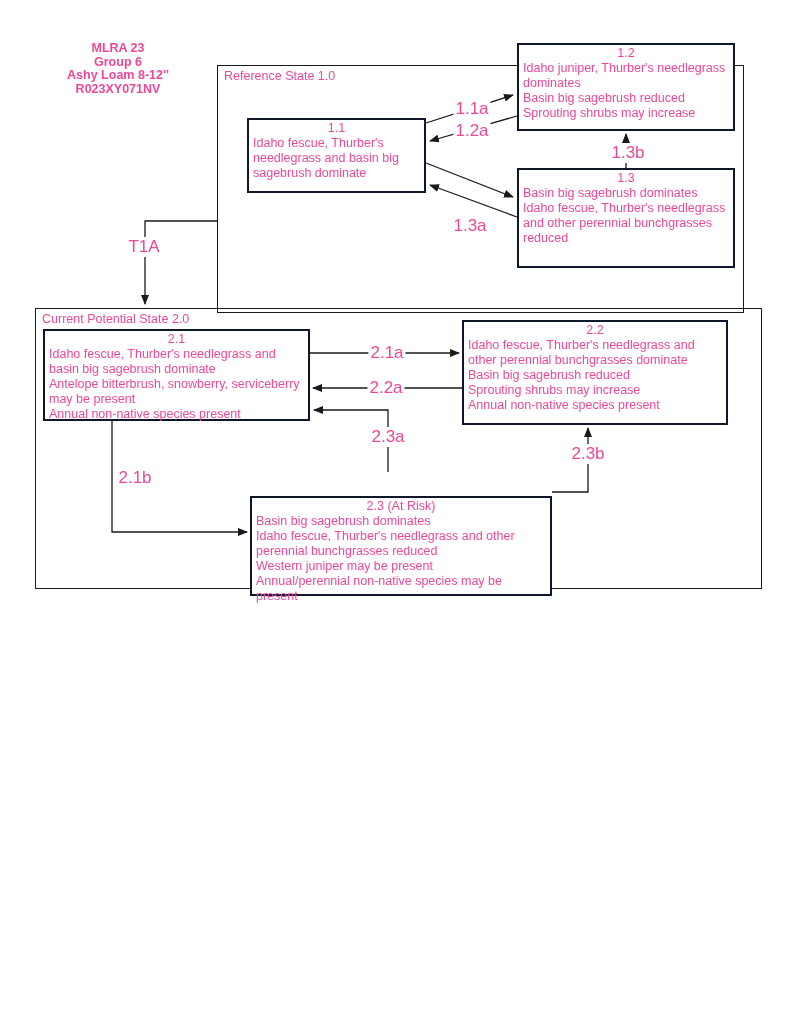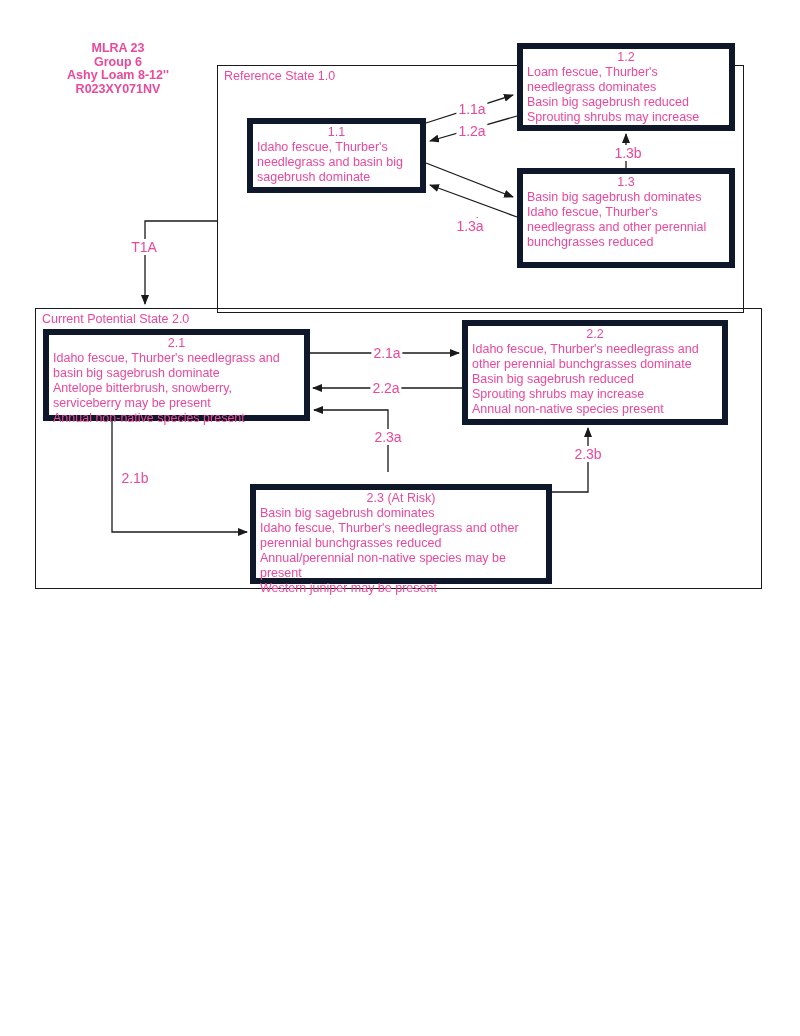--- a/index.html
+++ b/index.html
@@ -38,53 +38,53 @@
   .state-label {
     position: absolute;
     left: 6px;
     top: 3px;
     font-size: 12.5px;
     white-space: nowrap;
   }
   
   .cbox {
     position: absolute;
-    border: 6px solid #0f172a;
+    border: 2px solid #0f172a;
     background: #ffffff;
     font-size: 12.5px;
     line-height: 15px;
     padding: 1px 4px 0 4px;
     box-sizing: border-box;
   }
   .ctitle { text-align: center; }
   .b11 { left: 247px; top: 118px; width: 179px; height: 75px;  }
   .b12 { left: 517px; top: 43px;  width: 218px; height: 88px;  }
   .b13 { left: 517px; top: 168px; width: 218px; height: 100px; }
   .b21 { left: 43px;  top: 329px; width: 267px; height: 92px;  }
   .b22 { left: 462px; top: 320px; width: 266px; height: 105px; }
-  .b23 { left: 250px; top: 484px; width: 302px; height: 100px; }
+  .b23 { left: 250px; top: 496px; width: 302px; height: 100px; }
   
   .overlay {
     position: absolute;
     left: 0;
     top: 0;
     pointer-events: none;
   }
   .overlay line, .overlay polyline {
     stroke: #1a1a1a;
     stroke-width: 1.3px;
     fill: none;
   }
   
   .plabel {
     position: absolute;
     transform: translate(-50%, -50%);
     background: #ffffff;
     padding: 0 2px;
-    font-size: 14px;
+    font-size: 17px;
     white-space: nowrap;
   }
 </style>
 </head>
 <body>
 
 <div class="page">
 
   <div class="site-header">
     <div>MLRA 23</div>
@@ -101,21 +101,21 @@
     <div class="state-label">Current Potential State 2.0</div>
   </div>
 
   <div class="cbox b11">
     <div class="ctitle">1.1</div>
     <div>Idaho fescue, Thurber's needlegrass and basin big sagebrush dominate</div>
   </div>
 
   <div class="cbox b12">
     <div class="ctitle">1.2</div>
-    <div>Loam fescue, Thurber's needlegrass dominates</div>
+    <div>Idaho juniper, Thurber's needlegrass dominates</div>
     <div>Basin big sagebrush reduced</div>
     <div>Sprouting shrubs may increase</div>
   </div>
 
   <div class="cbox b13">
     <div class="ctitle">1.3</div>
     <div>Basin big sagebrush dominates</div>
     <div>Idaho fescue, Thurber's needlegrass and other perennial bunchgrasses reduced</div>
   </div>
 
@@ -131,22 +131,22 @@
     <div>Idaho fescue, Thurber's needlegrass and other perennial bunchgrasses dominate</div>
     <div>Basin big sagebrush reduced</div>
     <div>Sprouting shrubs may increase</div>
     <div>Annual non-native species present</div>
   </div>
 
   <div class="cbox b23">
     <div class="ctitle">2.3 (At Risk)</div>
     <div>Basin big sagebrush dominates</div>
     <div>Idaho fescue, Thurber's needlegrass and other perennial bunchgrasses reduced</div>
+    <div>Western juniper may be present</div>
     <div>Annual/perennial non-native species may be present</div>
-    <div>Western juniper may be present</div>
   </div>
 
   <svg class="overlay" width="800" height="1036" viewBox="0 0 800 1036">
     <defs>
       <marker id="ah" viewBox="0 0 10 8" markerWidth="10" markerHeight="8" refX="9" refY="4" orient="auto" markerUnits="userSpaceOnUse">
         <path d="M0,0 L10,4 L0,8 Z" fill="#1a1a1a"></path>
       </marker>
     </defs>
     <line x1="426" y1="123" x2="513" y2="95" marker-end="url(#ah)"></line>
     <line x1="517" y1="116" x2="430" y2="141" marker-end="url(#ah)"></line>

